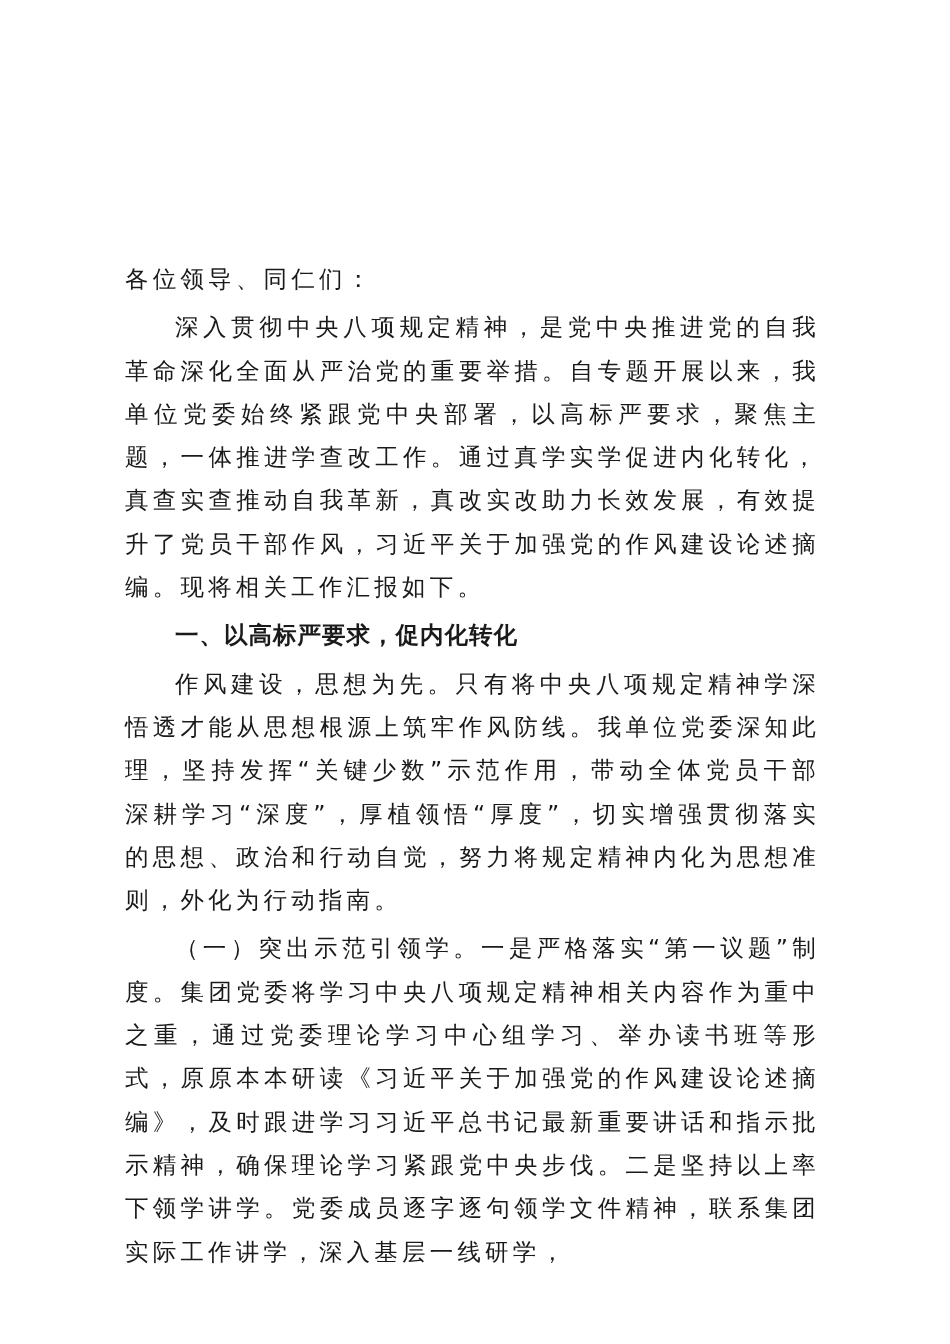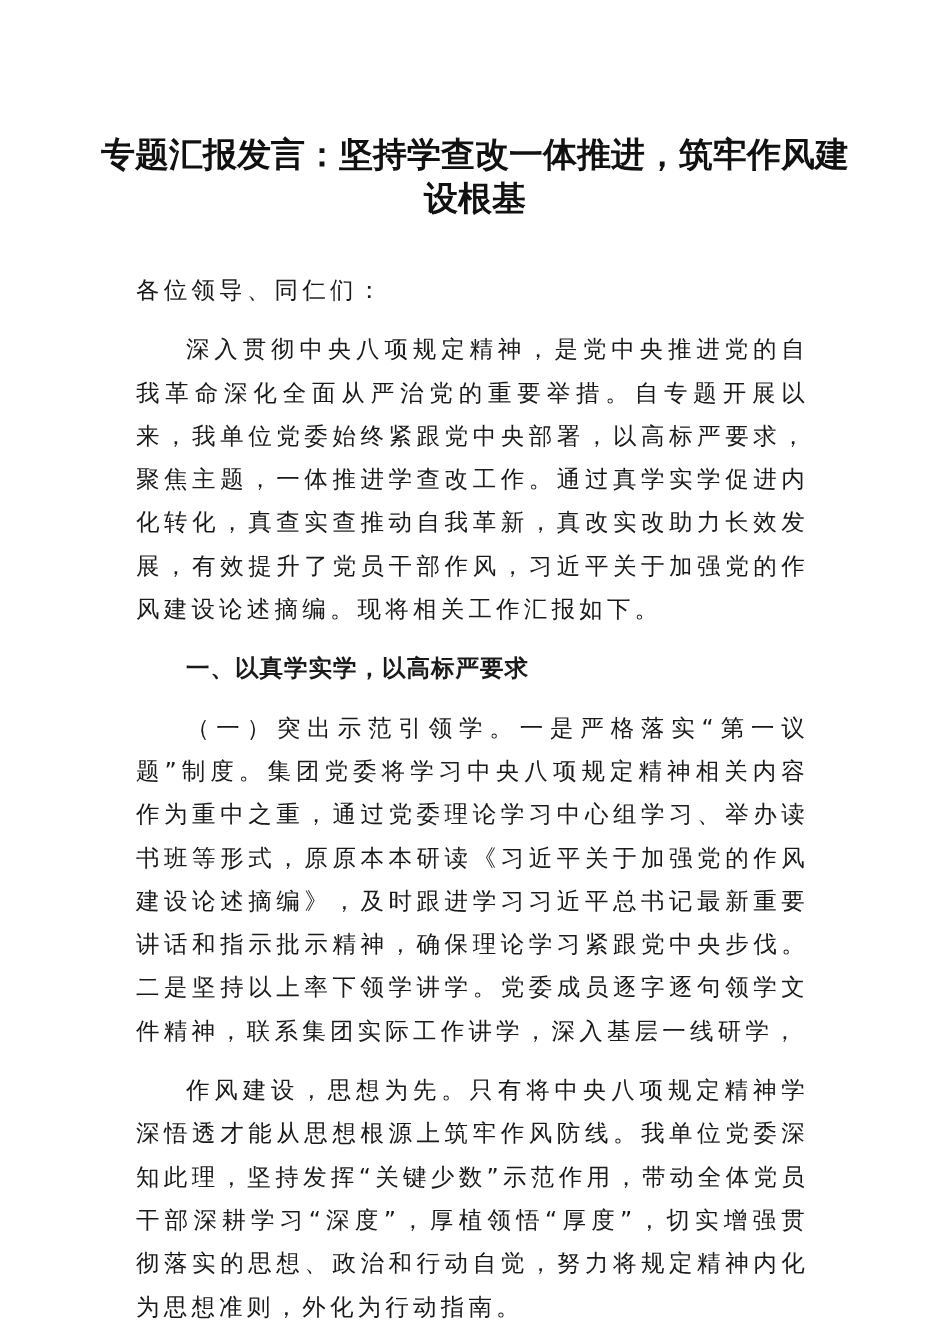--- a/index.html
+++ b/index.html
@@ -10,31 +10,30 @@
     text-align: center; font-family: "DejaVu Serif", "Liberation Serif", serif;
     font-weight: bold; font-size: 34px; line-height: 44px; color: #111;
     letter-spacing: 0px;
   }
   .body {
     position: absolute; left: 120px; top: 253px; width: 705px;
     font-family: "DejaVu Sans", "Liberation Sans", sans-serif;
     font-size: 23.5px; line-height: 43.3px; color: #1a1a1a;
     letter-spacing: 4.2px;
   }
-  .body p { margin: 16px; text-align: justify; text-align-last: left; }
+  .body p { margin: 5px; text-align: justify; text-align-last: left; }
   .indent { text-indent: 50px; }
   .heading { font-weight: bold; letter-spacing: 1px; text-indent: 50px; }
   .sub-lead { font-family: "DejaVu Serif", "Liberation Serif", serif; }
 </style>
 </head>
 <body>
 
 <div class="page">
-  <div class="title">专题汇报发言：坚持学查改一体推进，筑牢作风建设根基</div>
 
   <div class="body">
     <p>各位领导、同仁们：</p>
     <p class="indent">深入贯彻中央八项规定精神，是党中央推进党的自我革命深化全面从严治党的重要举措。自专题开展以来，我单位党委始终紧跟党中央部署，以高标严要求，聚焦主题，一体推进学查改工作。通过真学实学促进内化转化，真查实查推动自我革新，真改实改助力长效发展，有效提升了党员干部作风，习近平关于加强党的作风建设论述摘编。现将相关工作汇报如下。</p>
-    <p class="heading">一、以真学实学，以高标严要求</p>
+    <p class="heading">一、以高标严要求，促内化转化</p>
+    <p class="indent">作风建设，思想为先。只有将中央八项规定精神学深悟透才能从思想根源上筑牢作风防线。我单位党委深知此理，坚持发挥“关键少数”示范作用，带动全体党员干部深耕学习“深度”，厚植领悟“厚度”，切实增强贯彻落实的思想、政治和行动自觉，努力将规定精神内化为思想准则，外化为行动指南。</p>
     <p class="indent"><span class="sub-lead">（一）突出示范引领学。</span><span>一是严格落实“第一议题”制度。集团党委将学习中央八项规定精神相关内容作为重中之重，通过党委理论学习中心组学习、举办读书班等形式，原原本本研读《习近平关于加强党的作风建设论述摘编》，及时跟进学习习近平总书记最新重要讲话和指示批示精神，确保理论学习紧跟党中央步伐。二是坚持以上率下领学讲学。党委成员逐字逐句领学文件精神，联系集团实际工作讲学，深入基层一线研学，</span></p>
-    <p class="indent">作风建设，思想为先。只有将中央八项规定精神学深悟透才能从思想根源上筑牢作风防线。我单位党委深知此理，坚持发挥“关键少数”示范作用，带动全体党员干部深耕学习“深度”，厚植领悟“厚度”，切实增强贯彻落实的思想、政治和行动自觉，努力将规定精神内化为思想准则，外化为行动指南。</p>
   </div>
 </div>
 
 </body></html>

